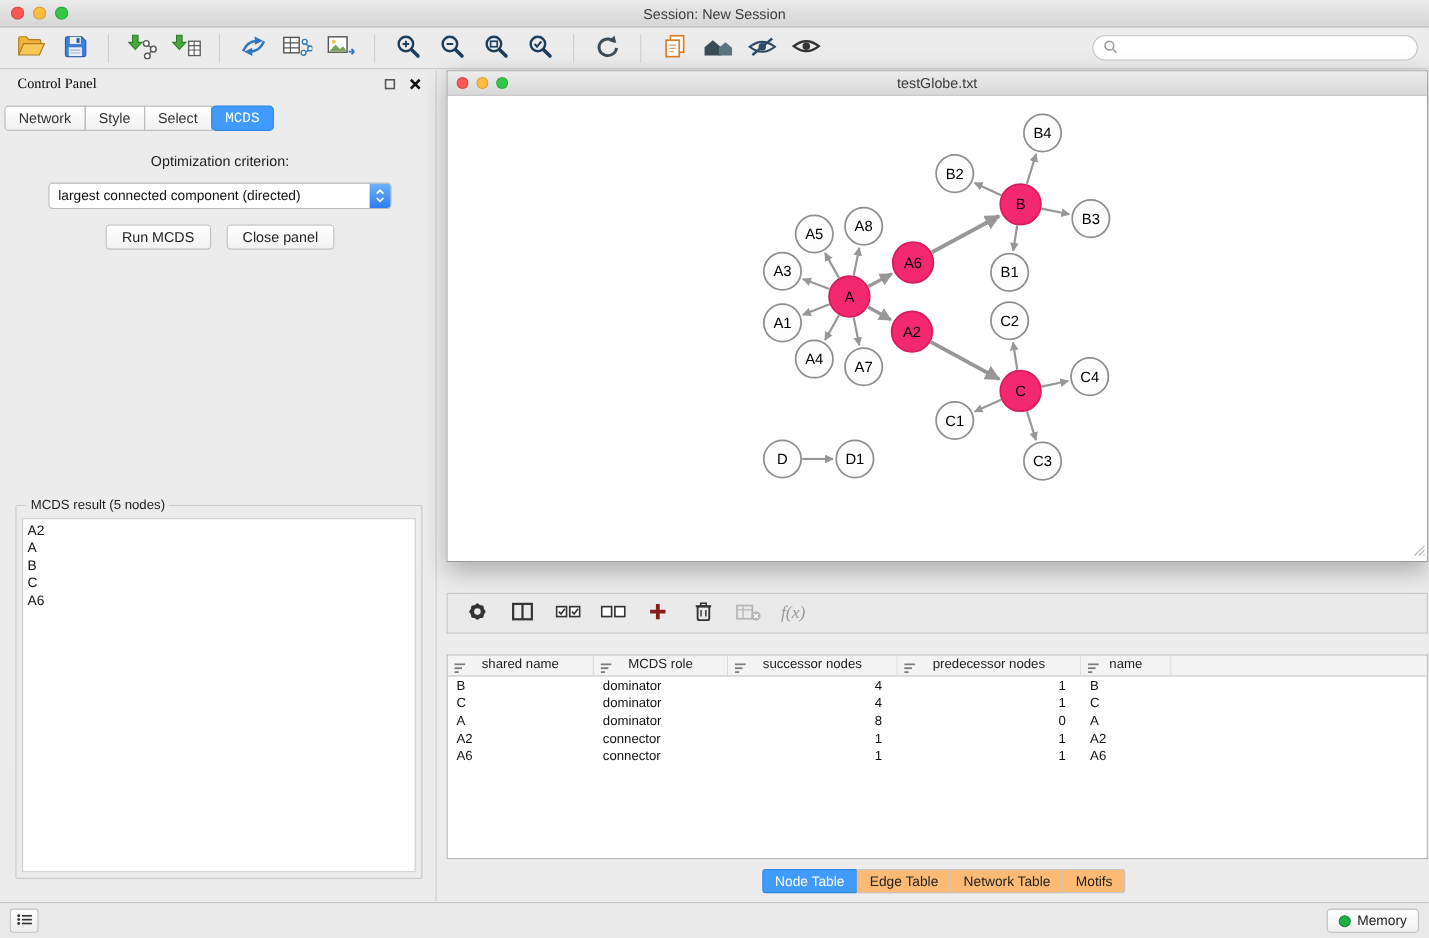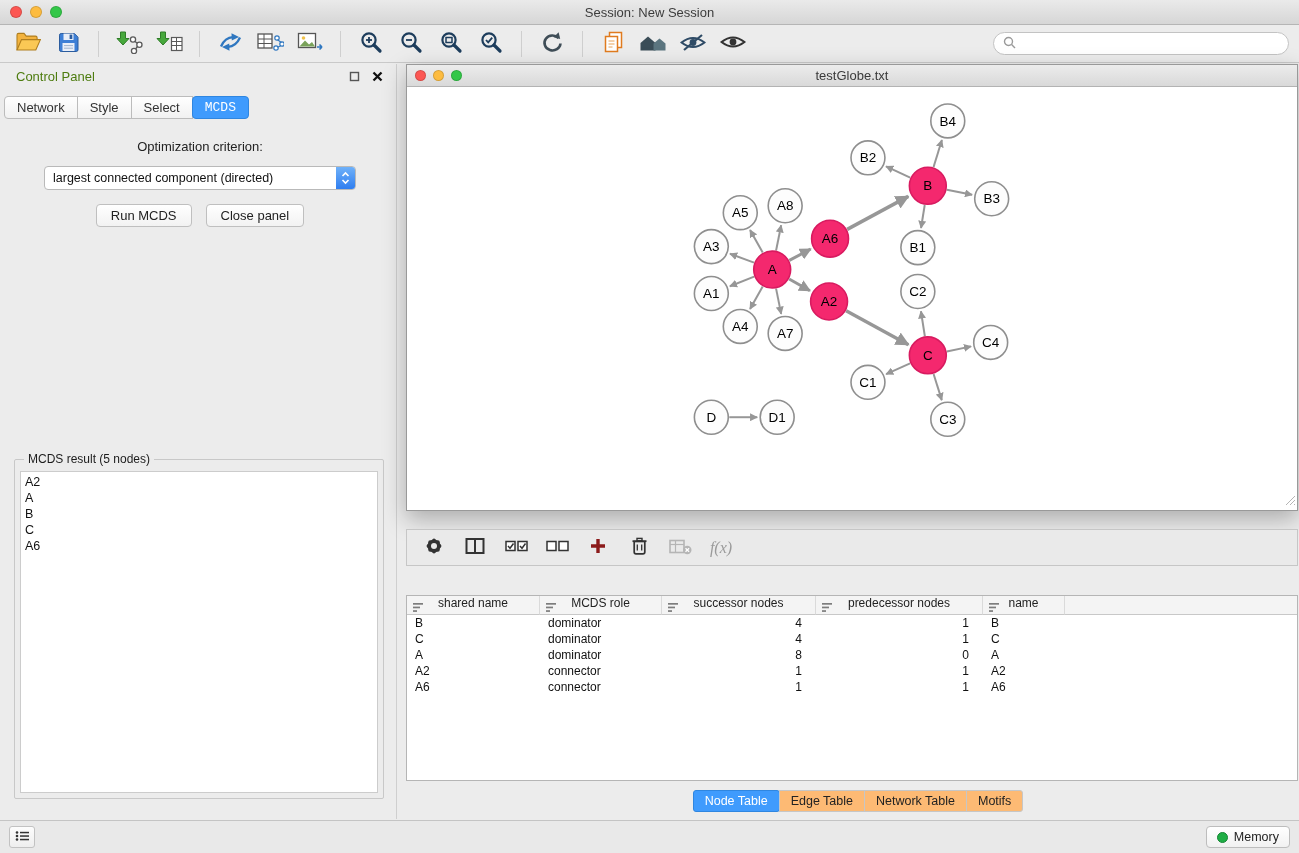--- a/index.html
+++ b/index.html
@@ -47,21 +47,21 @@
   .search-box {
     margin-left: auto;
     width: 296px; height: 23px;
     background: #fff; border: 1px solid #c3c3c3; border-radius: 12px;
     display: flex; align-items: center; gap: 5px; padding: 0 9px;
   }
   .search-box input { border: none; outline: none; flex: 1; font-size: 12px; background: transparent; }
 
   
   .panel-header { height: 24px; display: flex; align-items: center; padding: 0 12px; }
-  .panel-header .ph-title { font-size: 13px; color: #4d7c0f; }
+  .panel-header .ph-title { font-size: 13px; color: #000000; font-family: Liberation Serif, serif; }
   .ph-buttons { margin-left: auto; display: flex; align-items: center; gap: 9px; }
   .ph-btn { width: 14px; height: 14px; display: flex; align-items: center; justify-content: center; }
 
   
   .control-panel { position: absolute; left: 4px; top: 64px; width: 393px; bottom: 34px; border-right: 1px solid #cfcfcf; }
   .seg-tabs { display: flex; margin-top: 8px; }
   .seg {
     border: 1px solid #bcbcbc; margin-left: -1px;
     background: linear-gradient(#ffffff, #f1f1f1);
     padding: 3px 12px; font-size: 13px; color: #333;
@@ -112,21 +112,21 @@
   }
   .net-titlebar .traffic { padding-left: 8px; gap: 7px; }
   .net-titlebar .light { width: 11px; height: 11px; }
   .net-title { position: absolute; left: 0; right: 0; text-align: center; font-size: 13px; color: #3a3a3a; }
   .net-canvas { position: absolute; top: 23px; left: 0; right: 0; bottom: 0; background: #fff; }
   .resize-grip { position: absolute; right: 1px; bottom: 1px; }
 
   
   .table-panel { position: absolute; left: 406px; top: 519px; right: 1px; bottom: 34px; }
   .table-toolbar {
-    margin-top: 10px; height: 37px;
+    margin-top: 20px; height: 37px;
     border: 1px solid #c6c6c6; background: #eaeaea;
     display: flex; align-items: center; gap: 15px; padding: 0 4px 0 14px;
   }
   .ttool-btn { width: 26px; height: 28px; display: flex; align-items: center; justify-content: center; }
   .fx { font-family: "Liberation Serif", serif; font-style: italic; font-size: 16px; color: #9a9a9a; }
   .table-box {
     position: absolute; left: 0; right: 0; top: 76px; bottom: 38px;
     background: #fff; border: 1px solid #b5b5b5; overflow: hidden;
   }
   .cols { display: grid; grid-template-columns: 133px 122px 154px 167px 82px 1fr; }

